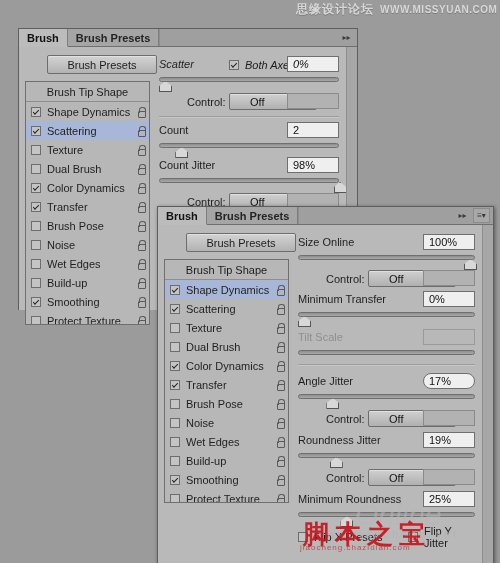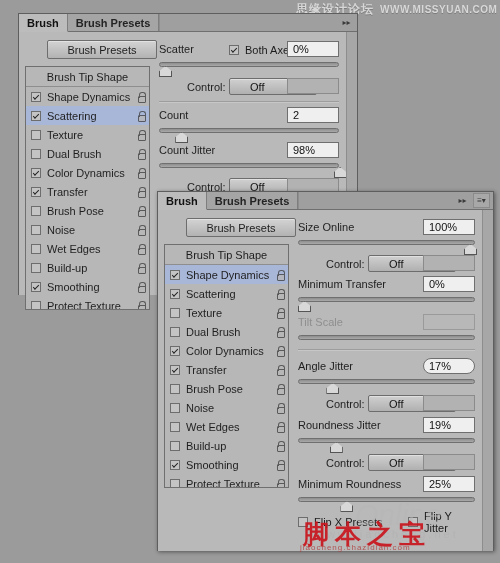--- a/index.html
+++ b/index.html
@@ -41,20 +41,21 @@
     position:absolute;left:316px;top:528px;
     font-size:11px;color:#b2b2b2;letter-spacing:3px;white-space:nowrap;opacity:.8;
   }
 
   
   .panel{
     position:absolute;
     background:#14532d;
     border:1px solid #5e5e5e;
     box-sizing:border-box;
+    margin-top:15px;
   }
   .panel.front{ box-shadow:1px 1px 4px rgba(0,0,0,.45); }
 
   .tabbar{
     height:17px;
     background:#9f9f9f;
     border-bottom:1px solid #6f6f6f;
     display:flex;align-items:stretch;
     position:relative;
   }
@@ -285,21 +286,21 @@
           <div class="list-item">
             <div class="cb"></div>
             <div class="li-label">Protect Texture</div>
             <div class="lock"></div>
           </div>
         </div>
     </div>
 
     <div class="ctl" style="left:140px;right:18px;top:8px;">
 
-      <div class="row" style="height:19px;">
+      <div class="row" style="height:19px;font-style:italic;">
         <div class="lbl">Scatter</div>
         <div class="chkrow" style="position:absolute;left:70px;top:2px;height:15px;">
           <div class="cb on"></div>
           <span>Both Axes</span>
         </div>
         <div class="numbox" style="right:0;">
           <span>0%</span>
         </div>
       </div>
       <div class="slider" style="top:21px;">

